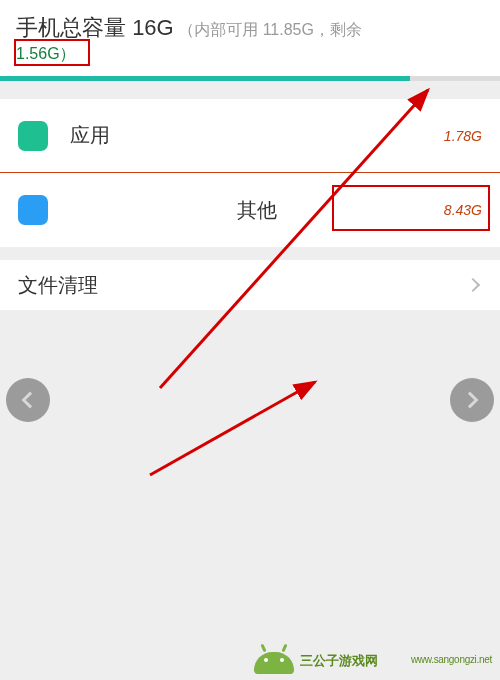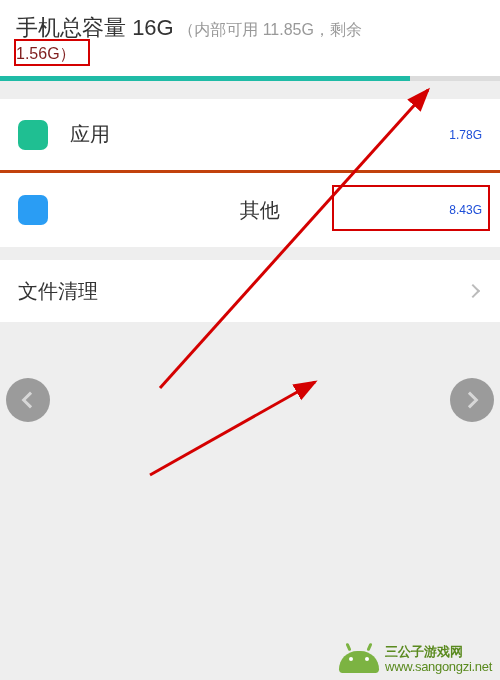--- a/index.html
+++ b/index.html
@@ -28,21 +28,21 @@
       font-size: 22px;
       color: #333;
       line-height: 28px;
     }
     .subtitle-inline {
       font-size: 16px;
       color: #999;
     }
     .subtitle-2 {
       font-size: 16px;
-      color: #7f1d1d;
+      color: #15803d;
       display: inline-block;
       line-height: 24px;
     }
     .highlight-box-1 {
       position: absolute;
       left: 14px;
       top: 39px;
       width: 76px;
       height: 27px;
       border: 2px solid #d40000;
@@ -66,21 +66,21 @@
       background: #eeeeee;
     }
     .list {
       background: #fff;
     }
     .row {
       display: flex;
       align-items: center;
       height: 74px;
       padding: 0 18px;
-      border-bottom: 3px solid #c2410c;
+      border-bottom: 1px solid #c2410c;
       position: relative;
     }
     .row:last-child {
       border-bottom: none;
       text-align: center;
     }
     .icon-sq {
       width: 30px;
       height: 30px;
       border-radius: 7px;
@@ -90,40 +90,41 @@
     .c-green { background: #1fbf92; }
     .c-orange { background: #ff8a00; }
     .c-red { background: #f24a4a; }
     .c-blue { background: #2a9df4; }
     .row-label {
       font-size: 20px;
       color: #333;
       flex: 1;
     }
     .row-value {
-      font-size: 12px;
-      color: #1d4ed8;
+      font-size: 14px;
+      color: #c2410c;
+      font-style: italic;
     }
     .highlight-box-2 {
       position: absolute;
       right: 10px;
       top: 12px;
       width: 158px;
       height: 46px;
       border: 2px solid #d40000;
       pointer-events: none;
     }
     .cleanup {
       background: #fff;
       margin-top: 13px;
     }
     .cleanup-row {
       display: flex;
       align-items: center;
-      height: 62px;
+      height: 50px;
       padding: 0 18px;
     }
     .cleanup-label {
       font-size: 20px;
       color: #333;
       flex: 1;
     }
     .chevron-right {
       width: 10px;
       height: 10px;
@@ -194,32 +195,32 @@
       width: 3px;
       height: 8px;
       background: #7cb342;
       border-radius: 2px;
       top: -4px;
     }
     .wm-ant.l { left: 8px; transform: rotate(-25deg); }
     .wm-ant.r { right: 8px; transform: rotate(25deg); }
     .wm-text {
       display: flex;
-      flex-direction: column;
       line-height: 1.1;
     }
     .wm-text-1 {
       font-size: 13px;
       font-weight: bold;
       color: #5a8a1f;
     }
     .wm-text-2 {
-      font-size: 13px;
+      font-size: 10px;
       color: #5a8a1f;
       letter-spacing: -0.3px;
+      margin-left: 33px;
     }
   </style>
 </head>
 <body>
 
 <div class="page">
   <div class="header">
     <div>
       <span class="title-line">手机总容量 </span><span class="title-line">16G</span>
       <span class="subtitle-inline">（内部可用 </span><span class="subtitle-inline">11.85G</span><span class="subtitle-inline">，剩余</span>

